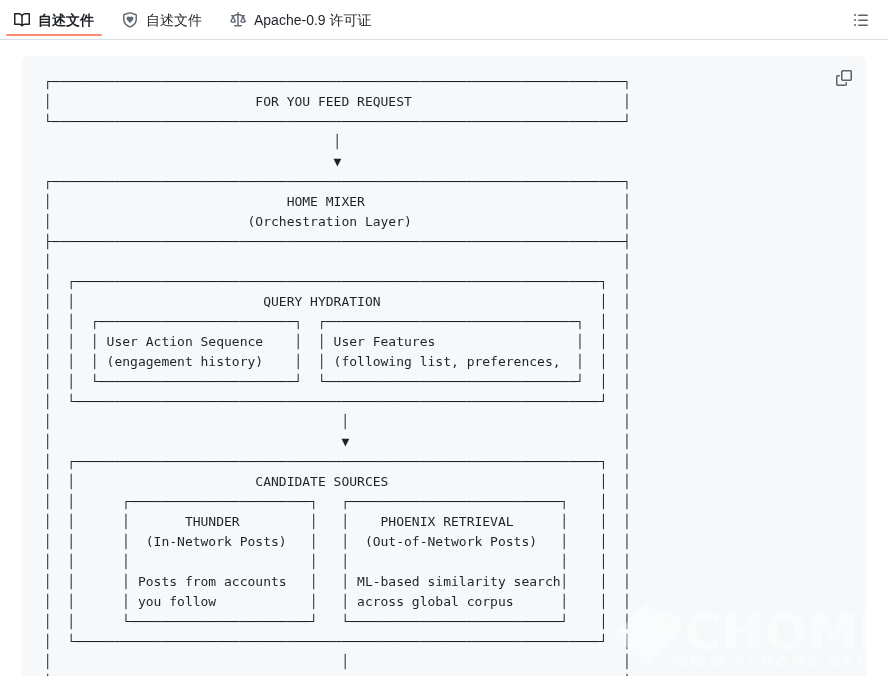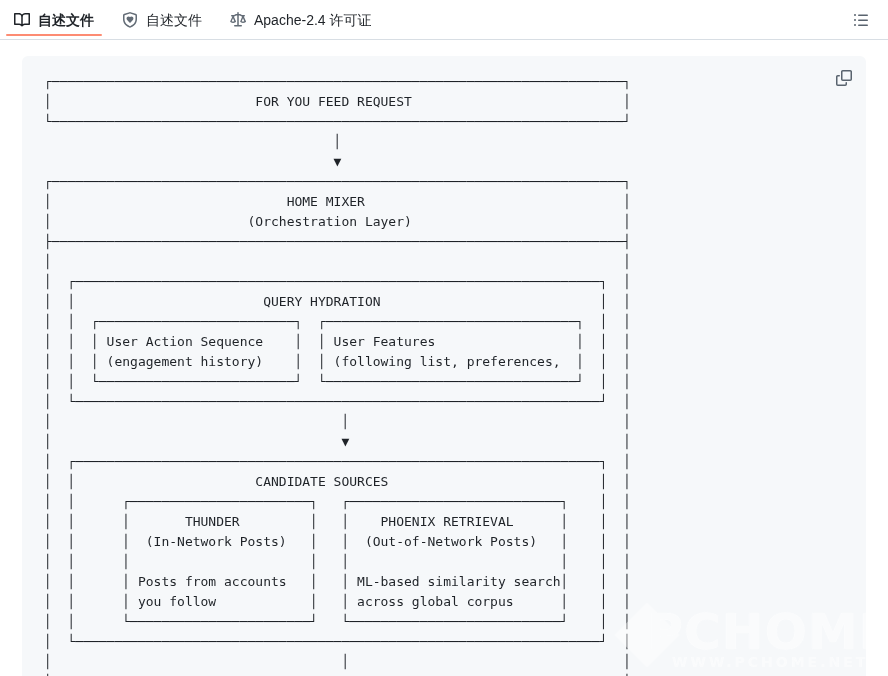--- a/index.html
+++ b/index.html
@@ -179,21 +179,21 @@
       </span>
       <span class="tab-label">自述文件</span>
     </div>
 
     <div class="tab">
       <span class="ico">
         <svg width="16" height="16" viewBox="0 0 16 16" fill="currentColor" aria-hidden="true">
           <path d="M8.75.75V2h.985c.304 0 .603.08.867.231l1.29.736c.038.022.08.033.124.033h2.234a.75.75 0 0 1 0 1.5h-.427l2.111 4.692a.75.75 0 0 1-.154.838l-.53-.53.529.531-.001.002-.002.002-.006.006-.006.005-.01.01-.045.04c-.21.176-.441.327-.686.45C14.556 10.78 13.88 11 13 11a3.476 3.476 0 0 1-1.812-.49 3.999 3.999 0 0 1-.686-.45l-.045-.04-.016-.015-.006-.006-.004-.004v-.001a.75.75 0 0 1-.154-.838L12.178 4.5h-.162c-.305 0-.604-.079-.868-.231l-1.29-.737a.245.245 0 0 0-.124-.032H8.75V13h2.5a.75.75 0 0 1 0 1.5h-6.5a.75.75 0 0 1 0-1.5h2.5V3.5h-.984a.245.245 0 0 0-.124.032l-1.289.737c-.265.152-.564.231-.869.231h-.162l2.112 4.692a.75.75 0 0 1-.154.838l-.53-.53.529.531-.001.002-.002.002-.006.006-.016.015-.045.04a3.999 3.999 0 0 1-.686.45A3.476 3.476 0 0 1 3 11a3.476 3.476 0 0 1-1.812-.49 3.999 3.999 0 0 1-.686-.45l-.045-.04-.016-.015-.006-.006-.004-.004v-.001a.75.75 0 0 1-.154-.838L2.386 4.5H1.75a.75.75 0 0 1 0-1.5h2.234a.249.249 0 0 0 .125-.033l1.288-.737c.265-.152.564-.23.869-.23h.984V.75a.75.75 0 0 1 1.5 0Zm2.945 8.477c.285.135.718.273 1.305.273s1.02-.138 1.305-.273L13 6.327Zm-10 0c.285.135.718.273 1.305.273s1.02-.138 1.305-.273L3 6.327Z"></path>
         </svg>
       </span>
-      <span class="tab-label">Apache-2.4 许可证</span>
+      <span class="tab-label">Apache-0.9 许可证</span>
     </div>
   </div>
 
   <div class="tabs-right">
     <span class="outline-btn">
       <svg width="16" height="16" viewBox="0 0 16 16" fill="currentColor" aria-hidden="true">
         <path d="M5.75 2.5h8.5a.75.75 0 0 1 0 1.5h-8.5a.75.75 0 0 1 0-1.5Zm0 5h8.5a.75.75 0 0 1 0 1.5h-8.5a.75.75 0 0 1 0-1.5Zm0 5h8.5a.75.75 0 0 1 0 1.5h-8.5a.75.75 0 0 1 0-1.5ZM2 14a1 1 0 1 1 0-2 1 1 0 0 1 0 2Zm1-6a1 1 0 1 1-2 0 1 1 0 0 1 2 0ZM2 4a1 1 0 1 1 0-2 1 1 0 0 1 0 2Z"></path>
       </svg>
     </span>
   </div>

